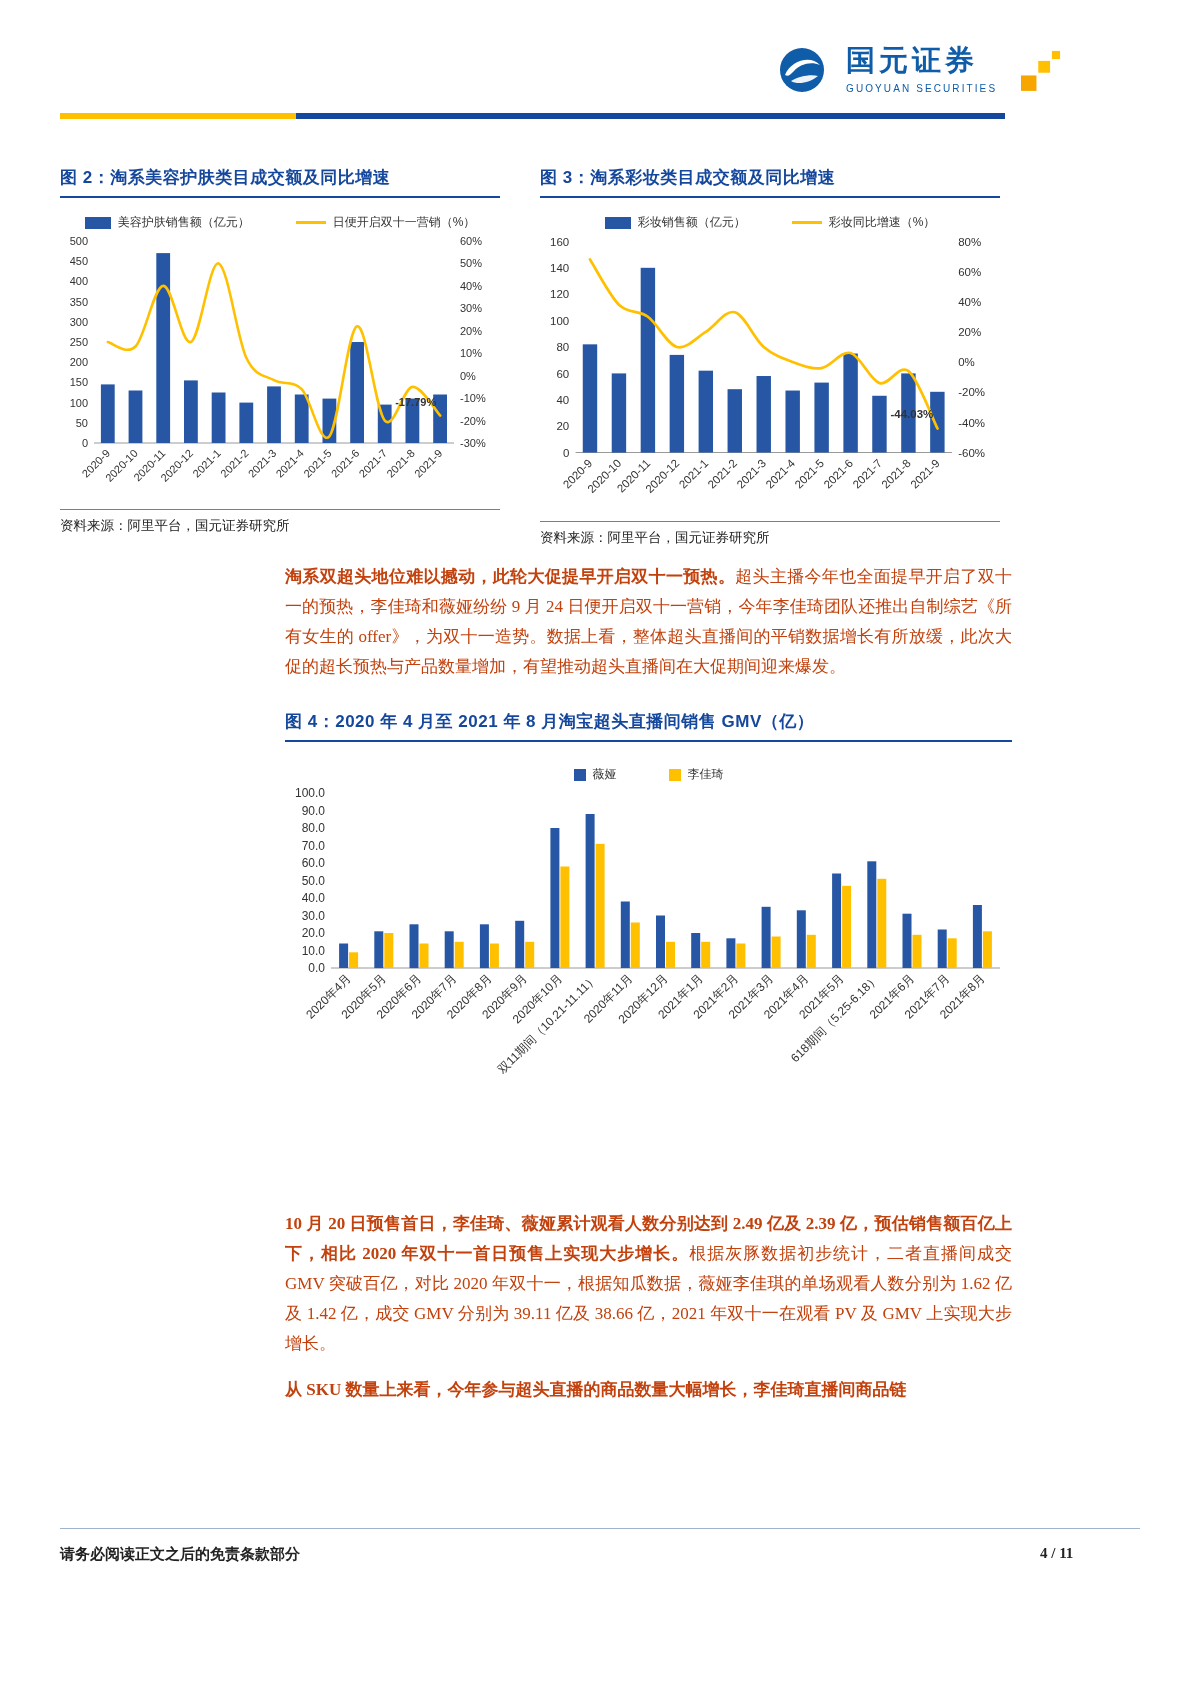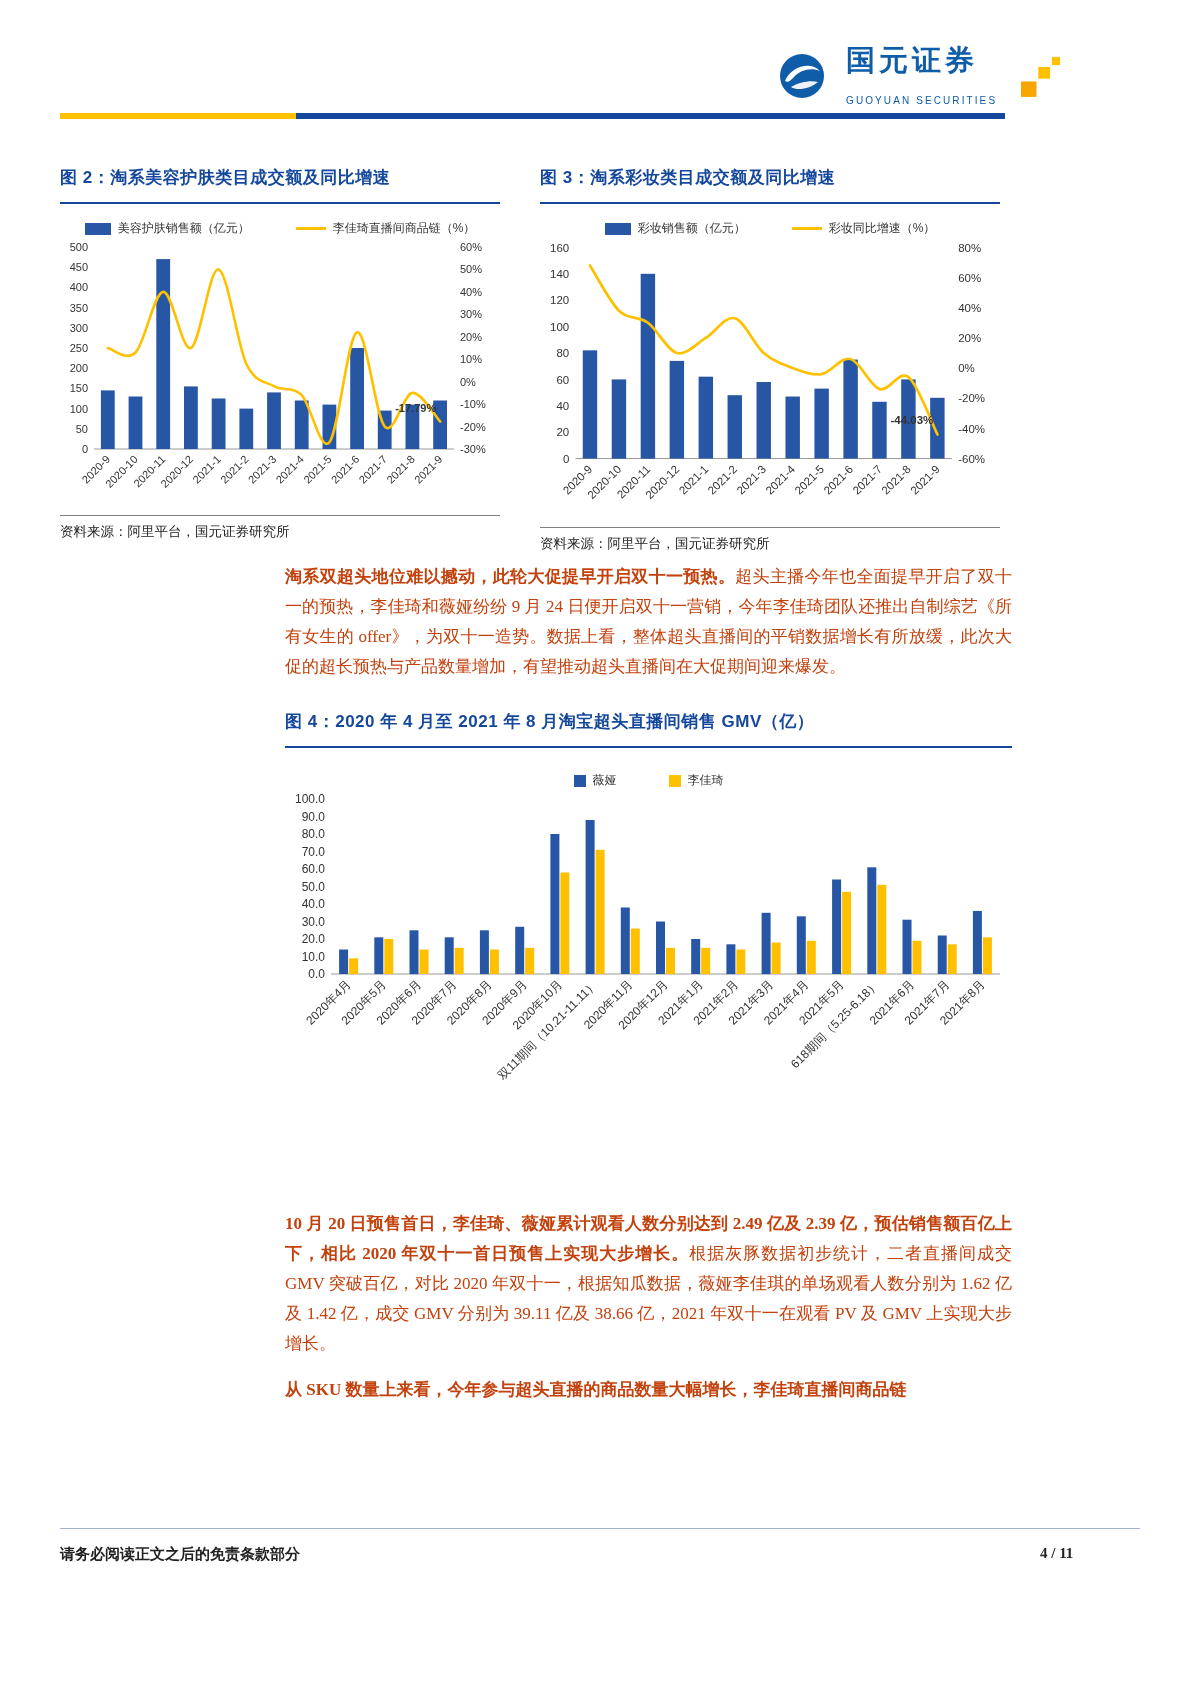--- a/index.html
+++ b/index.html
@@ -4,33 +4,33 @@
 <style>
   :root{--blue:#15489C;--bar:#2757A4;--gold:#FFC000;--orange:#F7A600;}
   html,body{margin:0;padding:0}
   body{width:1200px;height:1698px;position:relative;background:#fff;overflow:hidden;
        font-family:"Liberation Sans",sans-serif;color:#111}
 
   
   .logo{position:absolute;left:778px;top:46px;display:flex;align-items:center;gap:20px}
   .logo-mark{width:48px;height:48px}
   .logo-cn{font-size:29px;font-weight:bold;color:#0F5CA8;letter-spacing:4px;line-height:1}
-  .logo-en{font-size:10px;color:#0F5CA8;letter-spacing:2.1px;margin-top:20px}
+  .logo-en{font-size:10px;color:#0F5CA8;letter-spacing:2.1px;margin-top:8px}
   .logo-squares{width:40px;height:46px;margin-left:4px}
 
   .header-rule{position:absolute;left:60px;top:113px;width:945px;height:6px;display:flex}
   .hr-gold{width:236px;background:var(--gold)}
   .hr-blue{flex:1;background:var(--blue)}
 
   
   .figure{position:absolute}
   .fig2{left:60px;top:166px;width:440px}
   .fig3{left:540px;top:166px;width:460px}
   .fig4{left:285px;top:710px;width:727px}
-  .fig-title{font-size:17px;font-weight:bold;color:var(--blue);padding-bottom:13px;
+  .fig-title{font-size:17px;font-weight:bold;color:var(--blue);padding-bottom:7px;
              border-bottom:2px solid var(--blue);letter-spacing:.5px;
              font-family:"Liberation Sans",sans-serif}
   .legend{display:flex;justify-content:center;align-items:flex-start;gap:46px;margin-top:16px;
           font-size:12px;color:#333}
   .fig4 .legend{margin-top:24px;margin-bottom:4px;gap:52px}
   .lg{display:flex;align-items:center;gap:7px}
   .sw-bar{width:26px;height:12px;background:var(--bar)}
   .sw-line{width:30px;height:3px;background:var(--gold)}
   .sw-sq-blue{width:12px;height:12px;background:var(--bar)}
   .sw-sq-gold{width:12px;height:12px;background:var(--gold)}
@@ -82,21 +82,21 @@
 
 <div class="figure fig2">
   <div class="fig-title">图 2：淘系美容护肤类目成交额及同比增速</div>
   <div class="legend">
     <span class="lg">
       <span class="sw-bar"></span>
       <span>美容护肤销售额（亿元）</span>
     </span>
     <span class="lg">
       <span class="sw-line"></span>
-      <span>李佳琦直播间商品链（%）</span>
+      <span>日便开启双十一营销（%）</span>
     </span>
   </div>
   <svg id="chart-fig2" class="chart" viewBox="0 0 440 272">
       <text x="28" y="214.0" text-anchor="end">0</text>
       <text x="28" y="193.8" text-anchor="end">50</text>
       <text x="28" y="173.6" text-anchor="end">100</text>
       <text x="28" y="153.4" text-anchor="end">150</text>
       <text x="28" y="133.2" text-anchor="end">200</text>
       <text x="28" y="113.0" text-anchor="end">250</text>
       <text x="28" y="92.8" text-anchor="end">300</text>

